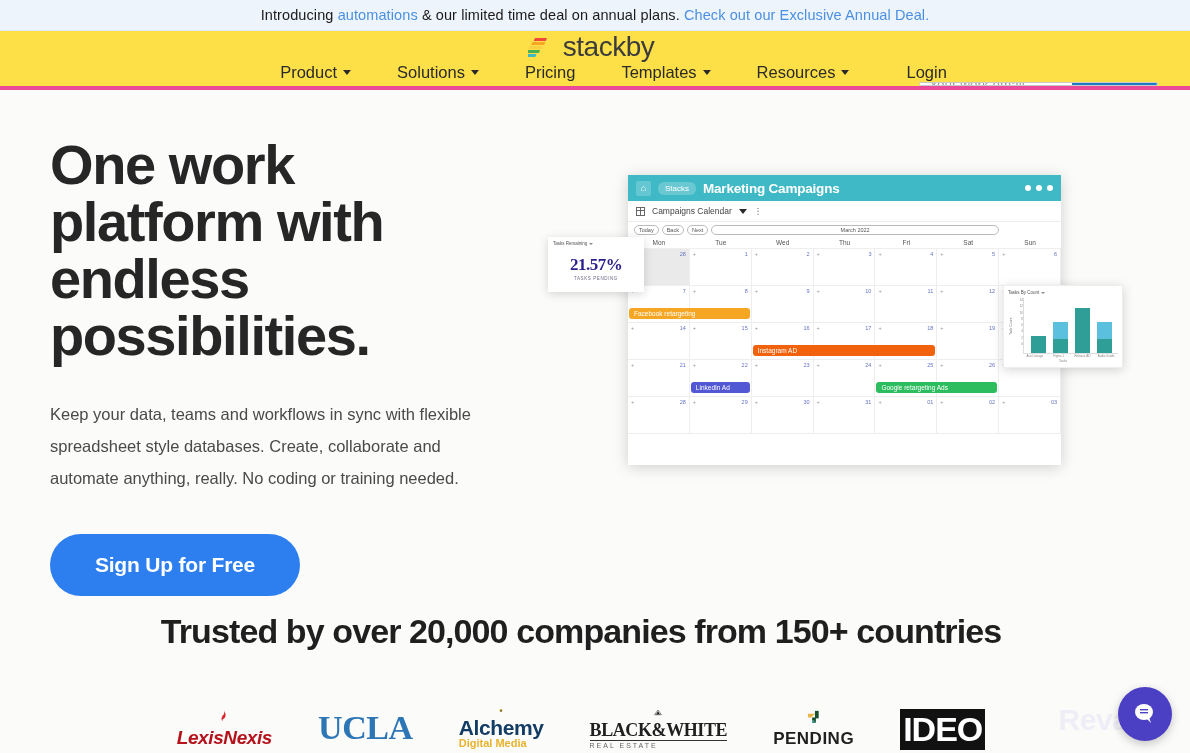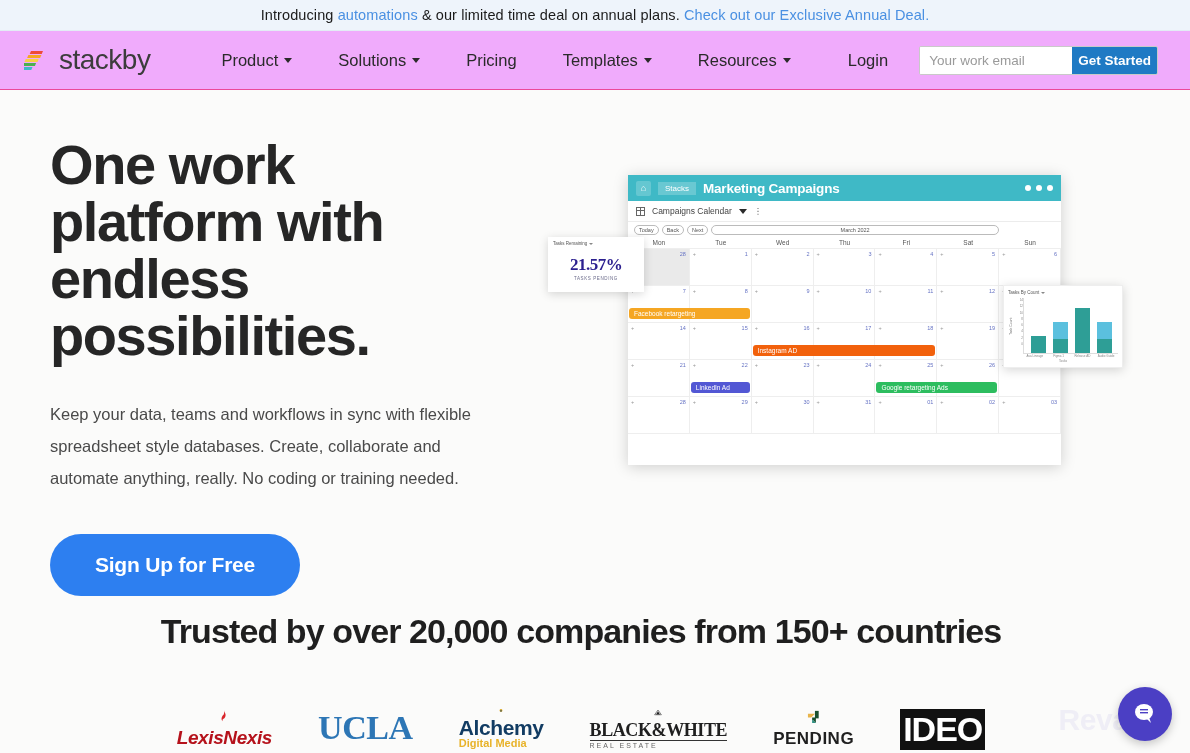--- a/index.html
+++ b/index.html
@@ -18,23 +18,24 @@
     height:31px; background:#eef4fb;
     display:flex; align-items:center; justify-content:center;
     font-size:14.5px; color:#1b1b1b; letter-spacing:.1px;
     border-bottom:1px solid #e3ecf5;
   }
   .announce a { color:#4a90e2; text-decoration:none; }
   .announce .seg { white-space:pre; }
 
   
   .nav {
-    height:59px; background:#f0abfc;
+    height:59px; background:#fde047;
     display:flex; align-items:center; padding:0 32px 0 24px;
-    border-bottom:1px solid #ec4899;
+    border-bottom:4px solid #ec4899;
+    flex-direction:column;
   }
   .brand { display:flex; align-items:center; gap:7px; }
   .brand-mark { width:28px; height:28px; position:relative; }
   .brand-word { font-size:28px; color:#3c3c3c; letter-spacing:-.5px; font-weight:400; }
 
   .nav-links { display:flex; align-items:center; gap:0; margin-left:48px; }
   .nav-item {
     display:flex; align-items:center; gap:6px;
     padding:0 23px; font-size:16.5px; color:#2a2a2a; cursor:pointer;
     white-space:nowrap;
@@ -89,21 +90,21 @@
   }
   .app-bar {
     height:26px; background:#3fb9c6; display:flex; align-items:center;
     padding:0 8px; gap:7px;
   }
   .app-home {
     width:15px;height:15px;background:#ffffff33;border-radius:2px;
     display:flex;align-items:center;justify-content:center;font-size:9px;color:#fff;
   }
   .app-chip {
-    background:#ffffff38; color:#fff; font-size:8px; padding:2px 7px; border-radius:0;
+    background:#ffffff38; color:#fff; font-size:8px; padding:2px 7px; border-radius:6px;
   }
   .app-title { color:#fff; font-size:13.5px; font-weight:bold; letter-spacing:-.2px; }
   .app-dots { margin-left:auto; display:flex; gap:5px; }
   .app-dots i { width:6px;height:6px;border-radius:50%;background:#fff;display:block; }
 
   .app-toolbar {
     height:21px; display:flex; align-items:center; gap:7px; padding:0 8px;
     border-bottom:1px solid #ececec; font-size:8.5px; color:#444;
   }
   .grid-ico { width:9px;height:9px;border:1px solid #666; position:relative; }

